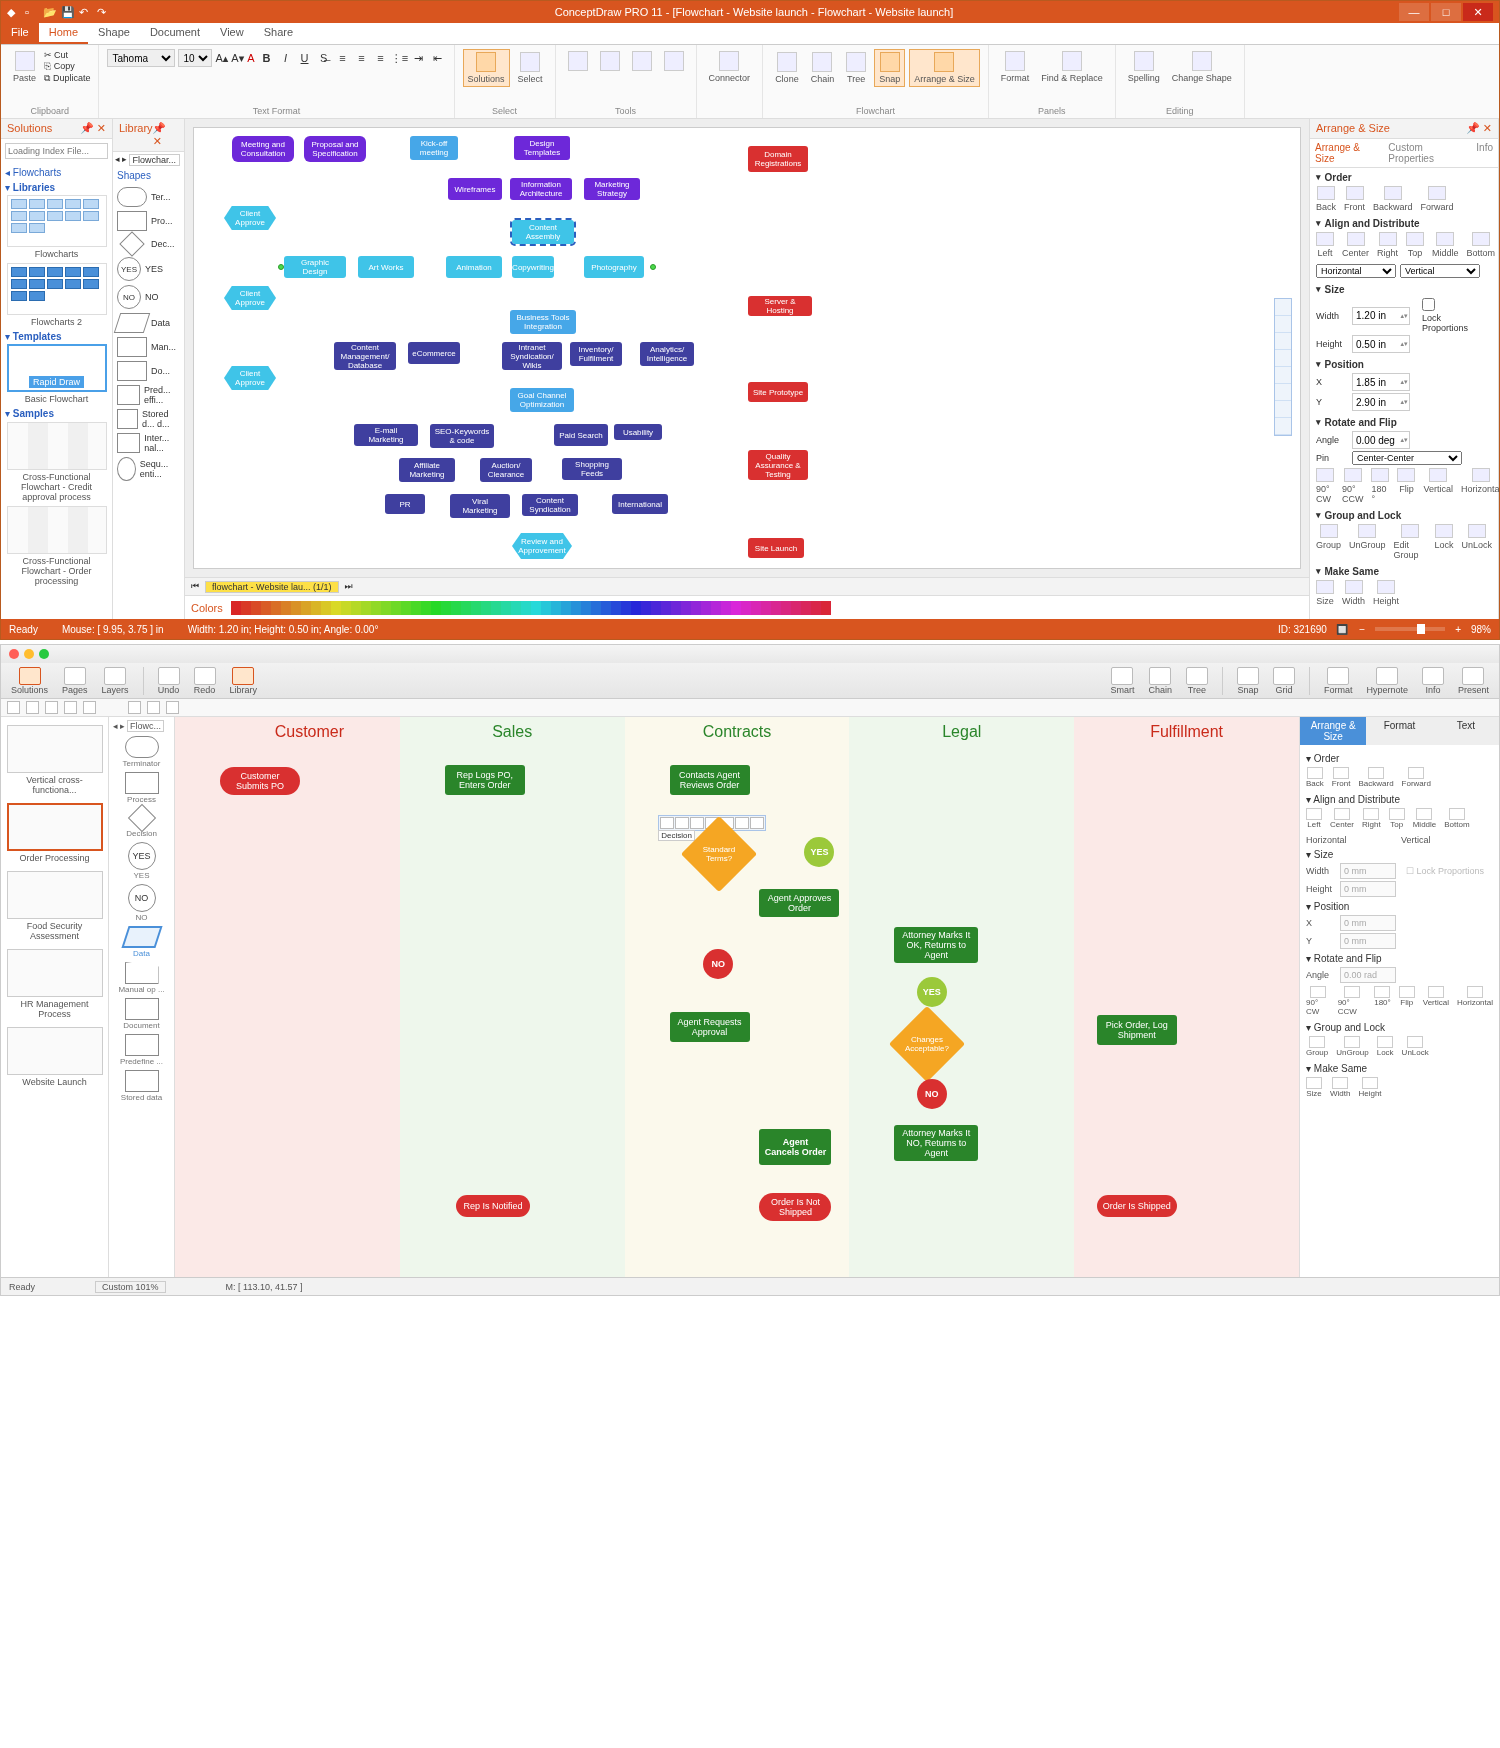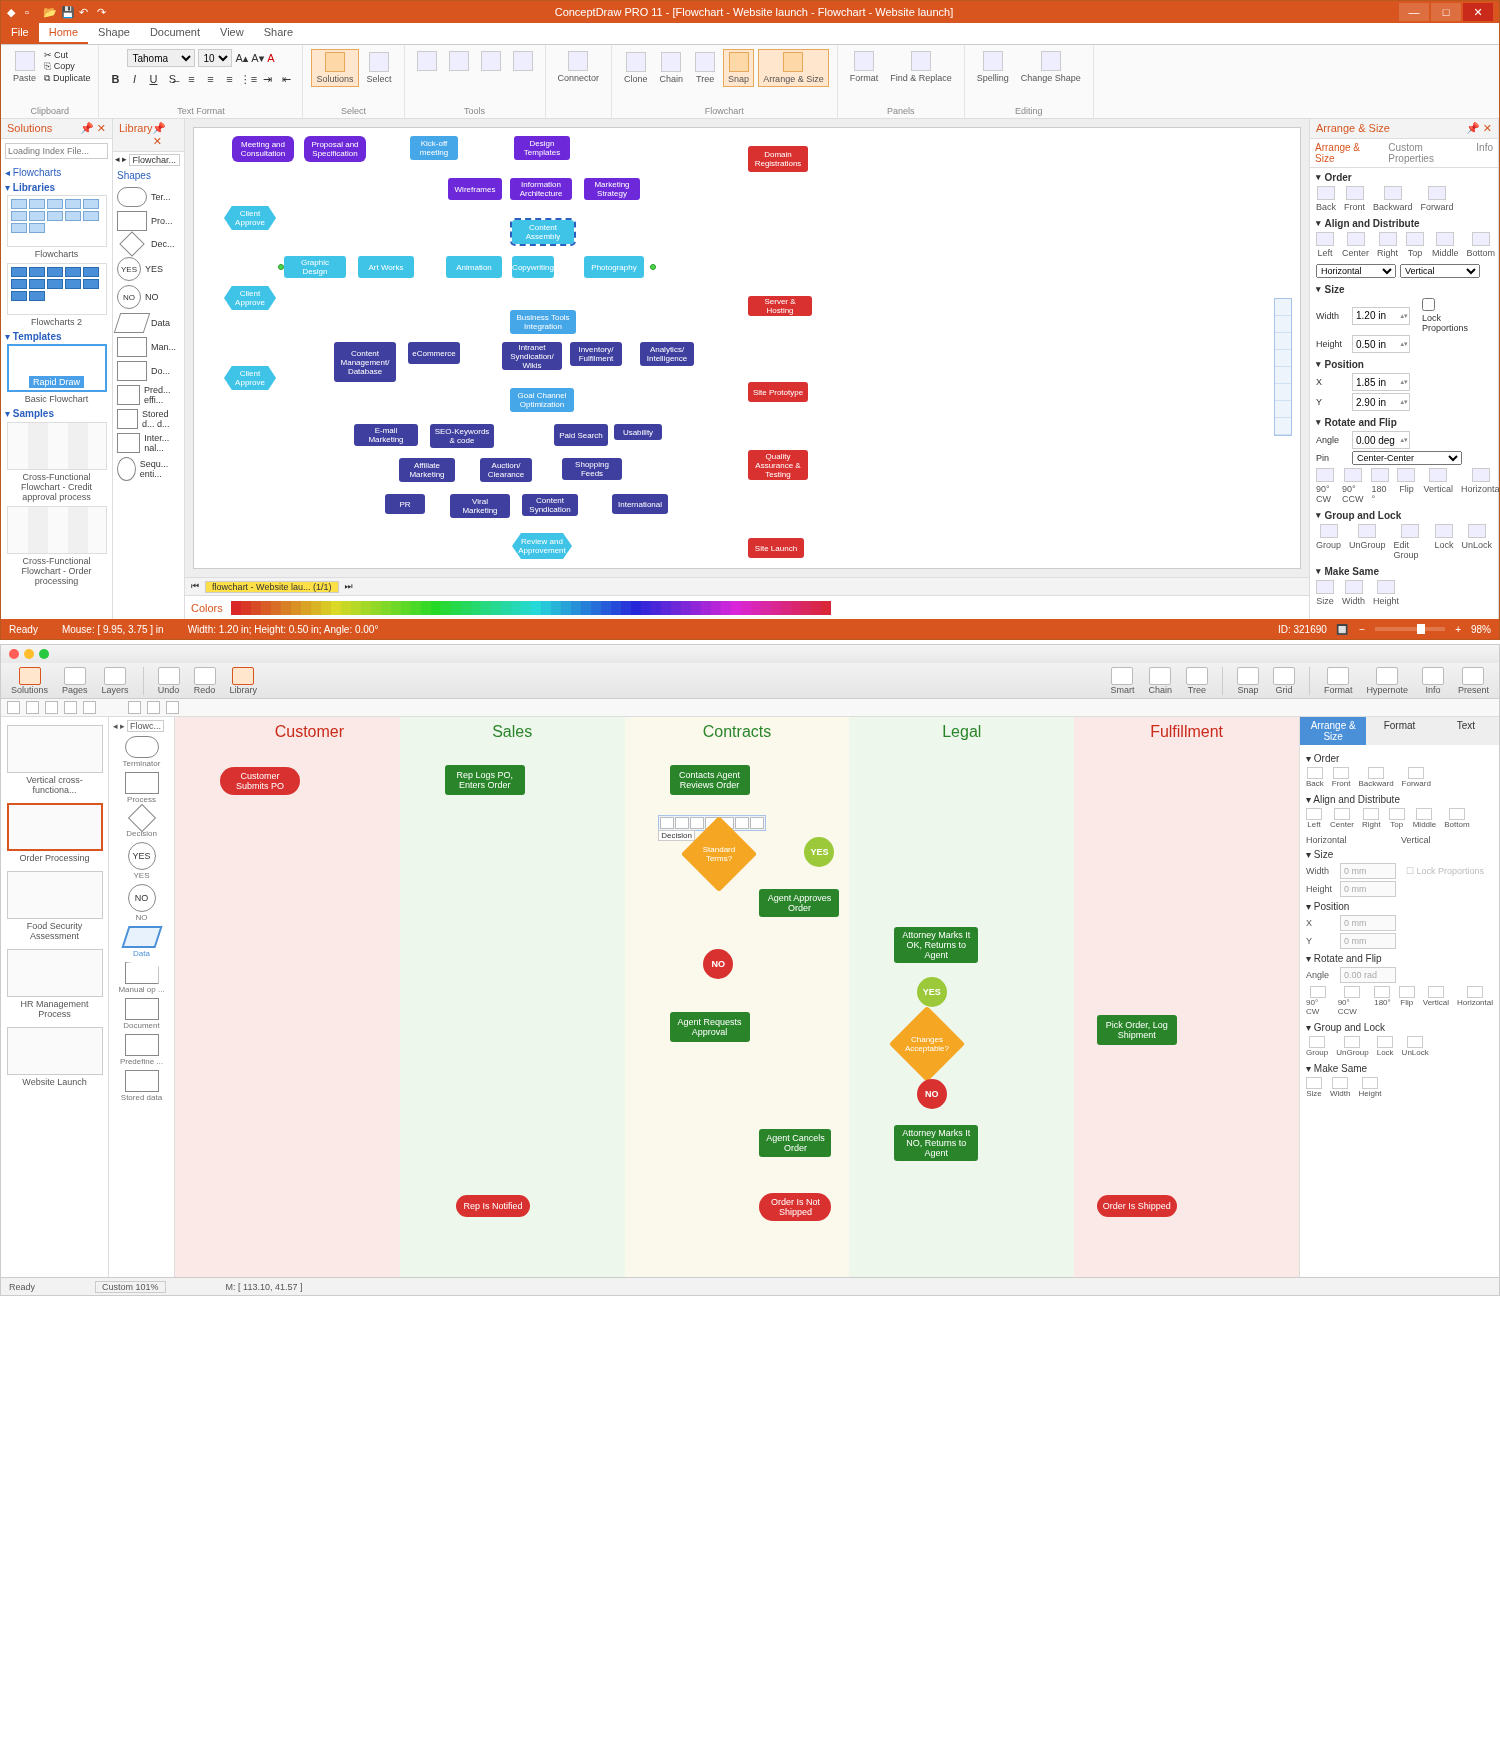--- a/index.html
+++ b/index.html
@@ -21,21 +21,21 @@
 .ribbon-tabs .tab.active { color: #d8551f; border-bottom: 2px solid #d8551f; }
 
 .ribbon { display: flex; background: #fafafa; border-bottom: 1px solid #ddd; height: 74px; }
 .rgroup { border-right: 1px solid #e5e5e5; padding: 4px 8px 2px 8px; display: flex; flex-direction: column; justify-content: space-between; }
 .rgroup .label { font-size: 9px; color: #888; text-align: center; }
 .rgroup .content { display: flex; align-items: center; gap: 4px; }
 .ribbon-btn { display: flex; flex-direction: column; align-items: center; gap: 2px; font-size: 9px; color: #555; padding: 2px 4px; cursor: pointer; }
 .ribbon-btn .ico { width: 20px; height: 20px; border: 1px solid #ccc; background: #eef; }
 .ribbon-btn.orange .ico { background: #ffd8a8; border-color: #e8a859; }
 .ribbon-btn.sel { background: #ffe6cc; border: 1px solid #e8a859; }
-.font-ctrl { display: flex; flex-direction: column; gap: 2px; }
+.font-ctrl { display: flex; flex-direction: row; gap: 2px; }
 .font-ctrl .row { display: flex; gap: 3px; align-items: center; }
 .font-ctrl select, .font-ctrl input { font-size: 10px; border: 1px solid #ccc; height: 18px; }
 .font-ctrl .btns span { width: 16px; height: 16px; display: inline-flex; align-items: center; justify-content: center; border: 1px solid transparent; font-size: 11px; }
 
 
 .body-row { display: flex; height: 500px; }
 .panel { border-right: 1px solid #ddd; display: flex; flex-direction: column; }
 .panel-header { background: #f3f3f3; border-bottom: 1px solid #ddd; font-size: 11px; color: #d8551f; padding: 3px 6px; display: flex; justify-content: space-between; }
 .left-solutions { width: 112px; overflow: hidden; }
 .left-library { width: 72px; overflow: hidden; }
@@ -470,21 +470,21 @@
         <div class="node cyan-n" style="left:90px;top:128px;width:62px;height:22px;">Graphic Design</div>
         <div class="node cyan-n" style="left:164px;top:128px;width:56px;height:22px;">Art Works</div>
         <div class="node cyan-n" style="left:252px;top:128px;width:56px;height:22px;">Animation</div>
         <div class="node cyan-n" style="left:318px;top:128px;width:42px;height:22px;">Copywriting</div>
         <div class="node cyan-n" style="left:390px;top:128px;width:60px;height:22px;">Photography</div>
         <div class="dot" style="left:84px;top:136px;"></div>
         <div class="dot" style="left:456px;top:136px;"></div>
         <div class="node cyan-n hex" style="left:30px;top:158px;width:52px;height:24px;">Client Approve</div>
 
         <div class="node blue-n" style="left:316px;top:182px;width:66px;height:24px;">Business Tools Integration</div>
-        <div class="node navy-n" style="left:140px;top:214px;width:62px;height:40px;">Content Management/ Database</div>
+        <div class="node navy-n" style="left:140px;top:214px;width:62px;height:28px;">Content Management/ Database</div>
         <div class="node navy-n" style="left:214px;top:214px;width:52px;height:22px;">eCommerce</div>
         <div class="node navy-n" style="left:308px;top:214px;width:60px;height:28px;">Intranet Syndication/ Wikis</div>
         <div class="node navy-n" style="left:376px;top:214px;width:52px;height:24px;">Inventory/ Fulfilment</div>
         <div class="node navy-n" style="left:446px;top:214px;width:54px;height:24px;">Analytics/ Intelligence</div>
         <div class="node cyan-n hex" style="left:30px;top:238px;width:52px;height:24px;">Client Approve</div>
 
         <div class="node blue-n" style="left:316px;top:260px;width:64px;height:24px;">Goal Channel Optimization</div>
         <div class="node navy-n" style="left:160px;top:296px;width:64px;height:22px;">E-mail Marketing</div>
         <div class="node navy-n" style="left:236px;top:296px;width:64px;height:24px;">SEO-Keywords &amp; code</div>
         <div class="node navy-n" style="left:360px;top:296px;width:54px;height:22px;">Paid Search</div>
@@ -951,21 +951,21 @@
       <div class="mnode mn-green" style="left:64%;top:210px;width:84px;height:36px;">Attorney Marks It OK, Returns to Agent</div>
       <div class="mnode mn-nc" style="left:47%;top:232px;">NO</div>
       <div class="mnode mn-yc" style="left:66%;top:260px;">YES</div>
       <div class="mnode mn-green" style="left:44%;top:295px;width:80px;height:30px;">Agent Requests Approval</div>
       <div class="mnode mn-orange" style="left:64.5%;top:300px;">
           <span>Changes Acceptable?</span>
         </div>
       <div class="mnode mn-green" style="left:82%;top:298px;width:80px;height:30px;">Pick Order, Log Shipment</div>
       <div class="mnode mn-nc" style="left:66%;top:362px;">NO</div>
       <div class="mnode mn-green" style="left:64%;top:408px;width:84px;height:36px;">Attorney Marks It NO, Returns to Agent</div>
-      <div class="mnode mn-green" style="left:52%;top:412px;width:72px;height:28px;">Agent Cancels Order</div>
+      <div class="mnode mn-green" style="left:52%;top:412px;width:72px;height:36px;font-weight:bold;">Agent Cancels Order</div>
       <div class="mnode mn-red" style="left:25%;top:478px;width:74px;height:22px;">Rep Is Notified</div>
       <div class="mnode mn-red" style="left:52%;top:476px;width:72px;height:28px;">Order Is Not Shipped</div>
       <div class="mnode mn-red" style="left:82%;top:478px;width:80px;height:22px;">Order Is Shipped</div>
     </div>
 
     <div class="mac-right">
       <div class="tabs">
         <span class="active">Arrange &amp; Size</span>
         <span>Format</span>
         <span>Text</span>

